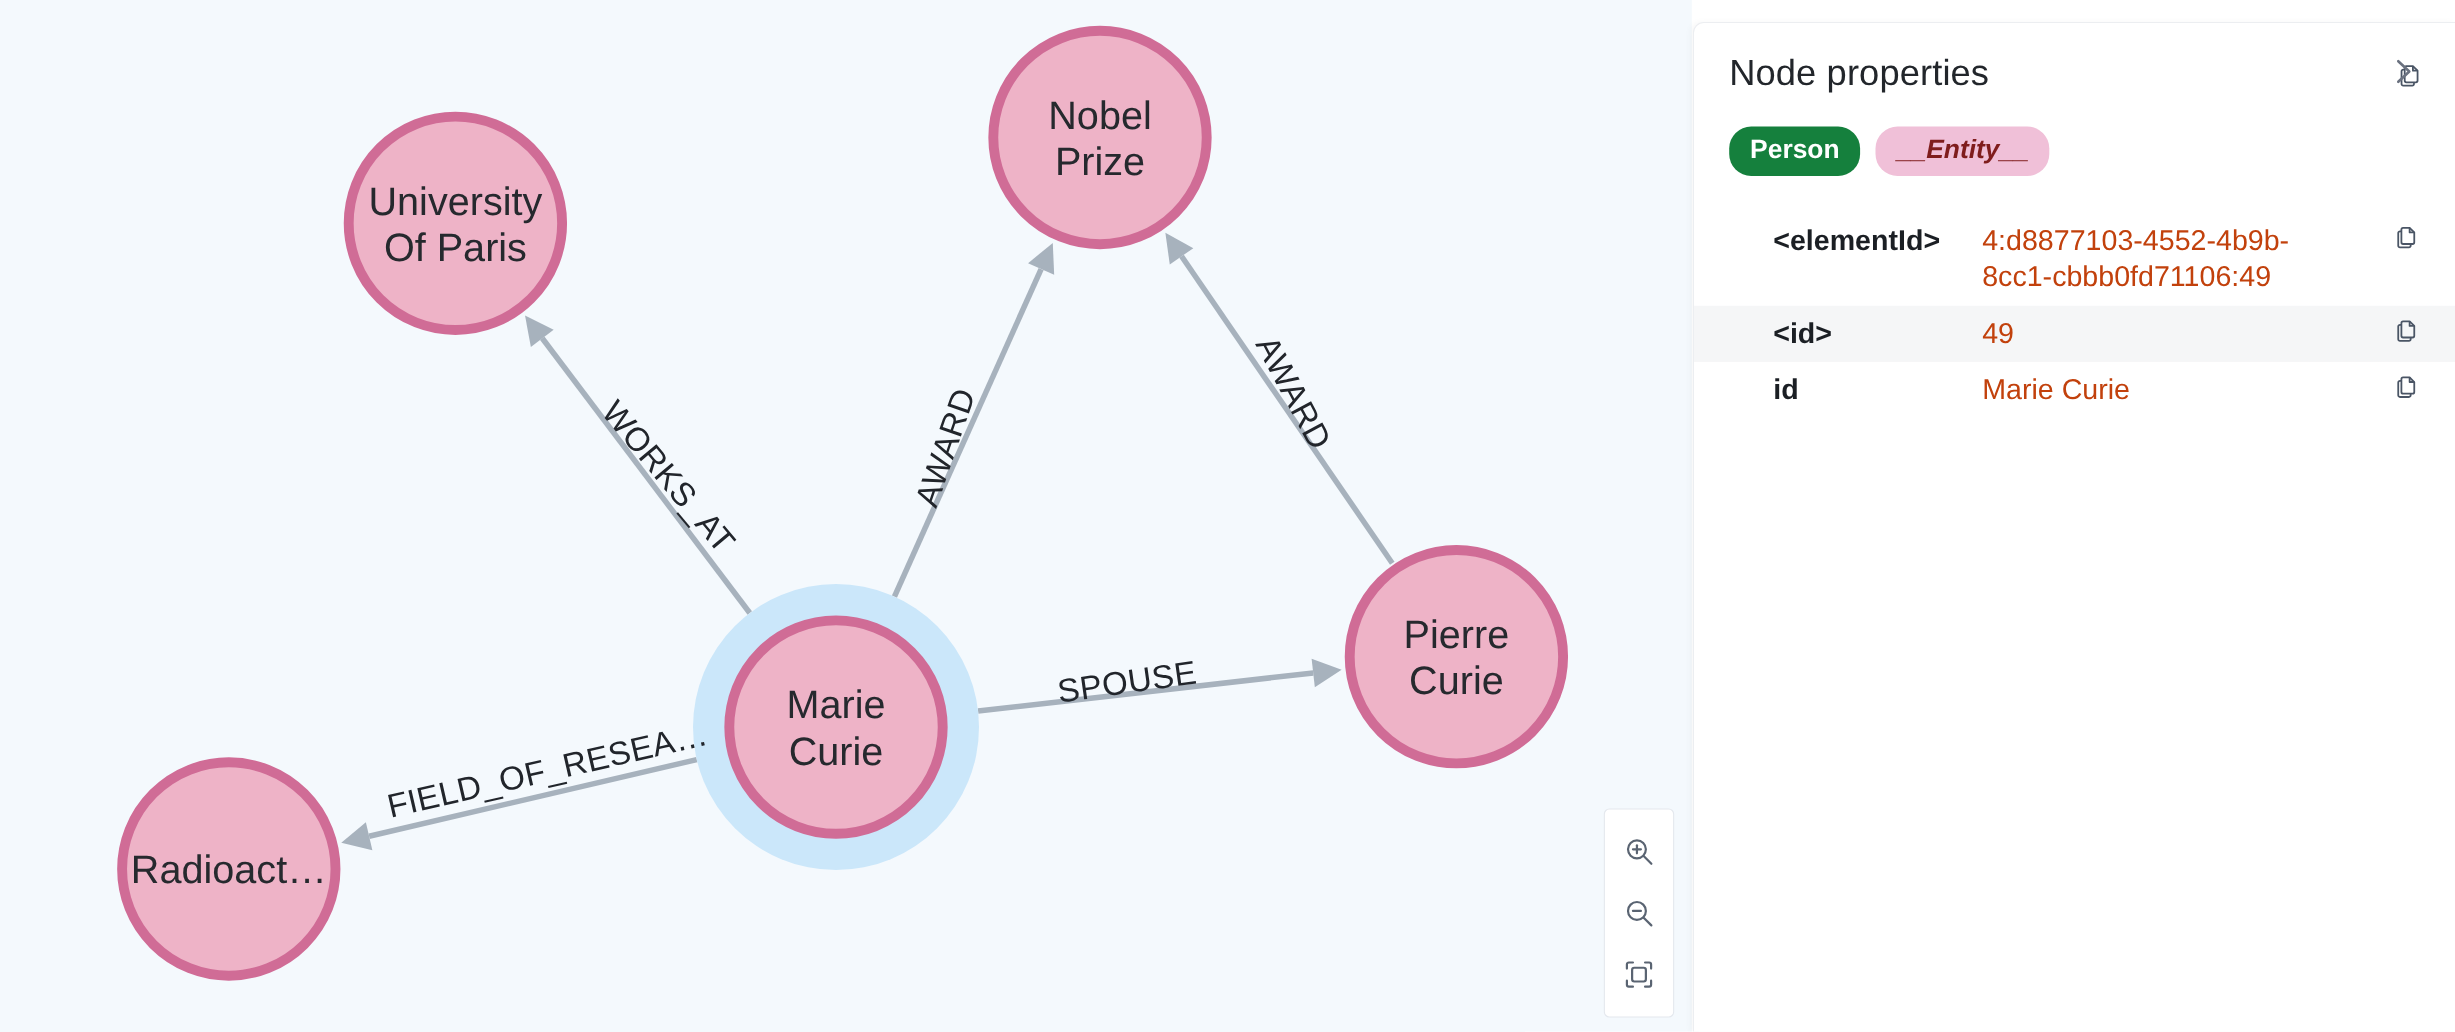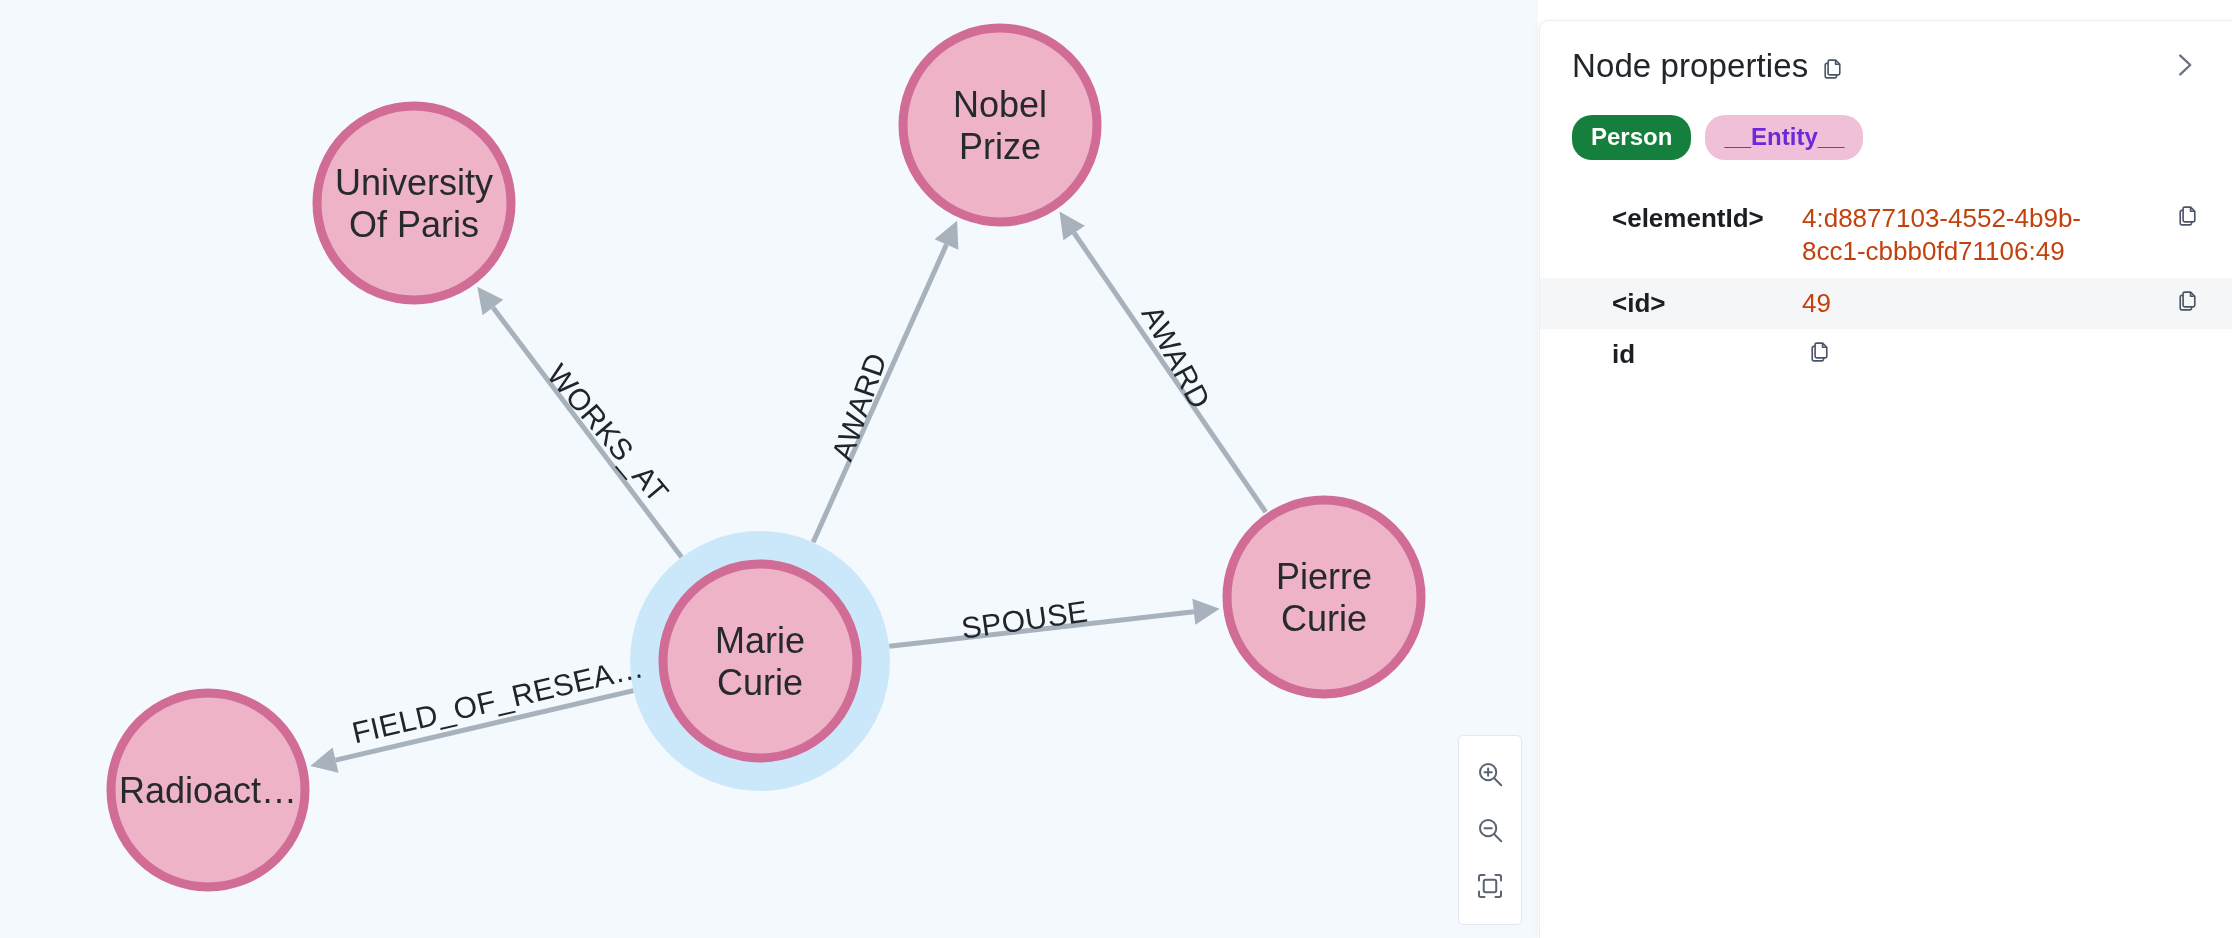--- a/index.html
+++ b/index.html
@@ -60,20 +60,21 @@
     background: #ffffff;
     border-top-left-radius: 10px;
     border-left: 1px solid #eceef1;
     border-top: 1px solid #eceef1;
     box-shadow: -2px 0 6px rgba(0,0,0,0.035);
   }
   #panel-header {
     position: relative;
     display: flex; align-items: center;
     padding: 26px 30px 0 32px;
+    justify-content: space-between;
   }
   #panel-title {
     font-size: 33px; color: #22262b; font-weight: 400;
     letter-spacing: 0.1px;
   }
   #title-copy-icon {
     margin-left: 13px; display: flex; align-items: center;
     cursor: pointer; position: relative; top: 2px;
   }
   #collapse-btn {
@@ -219,21 +220,21 @@
         <span>
           <svg width="30" height="30" viewBox="0 0 24 24" fill="none" stroke="#6b7280" stroke-width="1.9" stroke-linecap="round" stroke-linejoin="round">
             <polyline points="9,4.5 17,12 9,19.5"></polyline>
           </svg>
         </span>
       </div>
     </div>
 
     <div id="chips">
         <div class="chip" style="background: #15803d; color: rgb(255, 255, 255);">Person</div>
-        <div class="chip" style="background: rgb(240, 192, 216); color: #6d28d9;">__Entity__</div>
+        <div class="chip" style="background: rgb(240, 192, 216); color: #7f1d1d; font-style: italic;">__Entity__</div>
       </div>
 
     <div id="prop-table">
         <div class="prop-row">
           <div class="prop-key">&lt;elementId&gt;</div>
           <div class="prop-val">4:d8877103-4552-4b9b-8cc1-cbbb0fd71106:49</div>
           <div class="row-copy-icon">
             <svg width="23" height="23" viewBox="0 0 24 24" fill="none" stroke="#4a5565" stroke-width="1.7" stroke-linejoin="round">
               <path d="M9 3.2h6.2L19.6 7.6V17a1.6 1.6 0 0 1-1.6 1.6H9A1.6 1.6 0 0 1 7.4 17V4.8A1.6 1.6 0 0 1 9 3.2z"></path>
               <path d="M15.2 3.2v4.4h4.4"></path>
@@ -247,20 +248,21 @@
           <div class="row-copy-icon">
             <svg width="23" height="23" viewBox="0 0 24 24" fill="none" stroke="#4a5565" stroke-width="1.7" stroke-linejoin="round">
               <path d="M9 3.2h6.2L19.6 7.6V17a1.6 1.6 0 0 1-1.6 1.6H9A1.6 1.6 0 0 1 7.4 17V4.8A1.6 1.6 0 0 1 9 3.2z"></path>
               <path d="M15.2 3.2v4.4h4.4"></path>
               <path d="M7.4 6.6H6A1.6 1.6 0 0 0 4.4 8.2v12A1.6 1.6 0 0 0 6 21.8h8.6a1.6 1.6 0 0 0 1.6-1.6v-1.6"></path>
             </svg>
           </div>
         </div>
         <div class="prop-row">
           <div class="prop-key">id</div>
+          <div class="prop-val">Marie Curie</div>
           <div class="row-copy-icon">
             <svg width="23" height="23" viewBox="0 0 24 24" fill="none" stroke="#4a5565" stroke-width="1.7" stroke-linejoin="round">
               <path d="M9 3.2h6.2L19.6 7.6V17a1.6 1.6 0 0 1-1.6 1.6H9A1.6 1.6 0 0 1 7.4 17V4.8A1.6 1.6 0 0 1 9 3.2z"></path>
               <path d="M15.2 3.2v4.4h4.4"></path>
               <path d="M7.4 6.6H6A1.6 1.6 0 0 0 4.4 8.2v12A1.6 1.6 0 0 0 6 21.8h8.6a1.6 1.6 0 0 0 1.6-1.6v-1.6"></path>
             </svg>
           </div>
         </div>
       </div>
 

